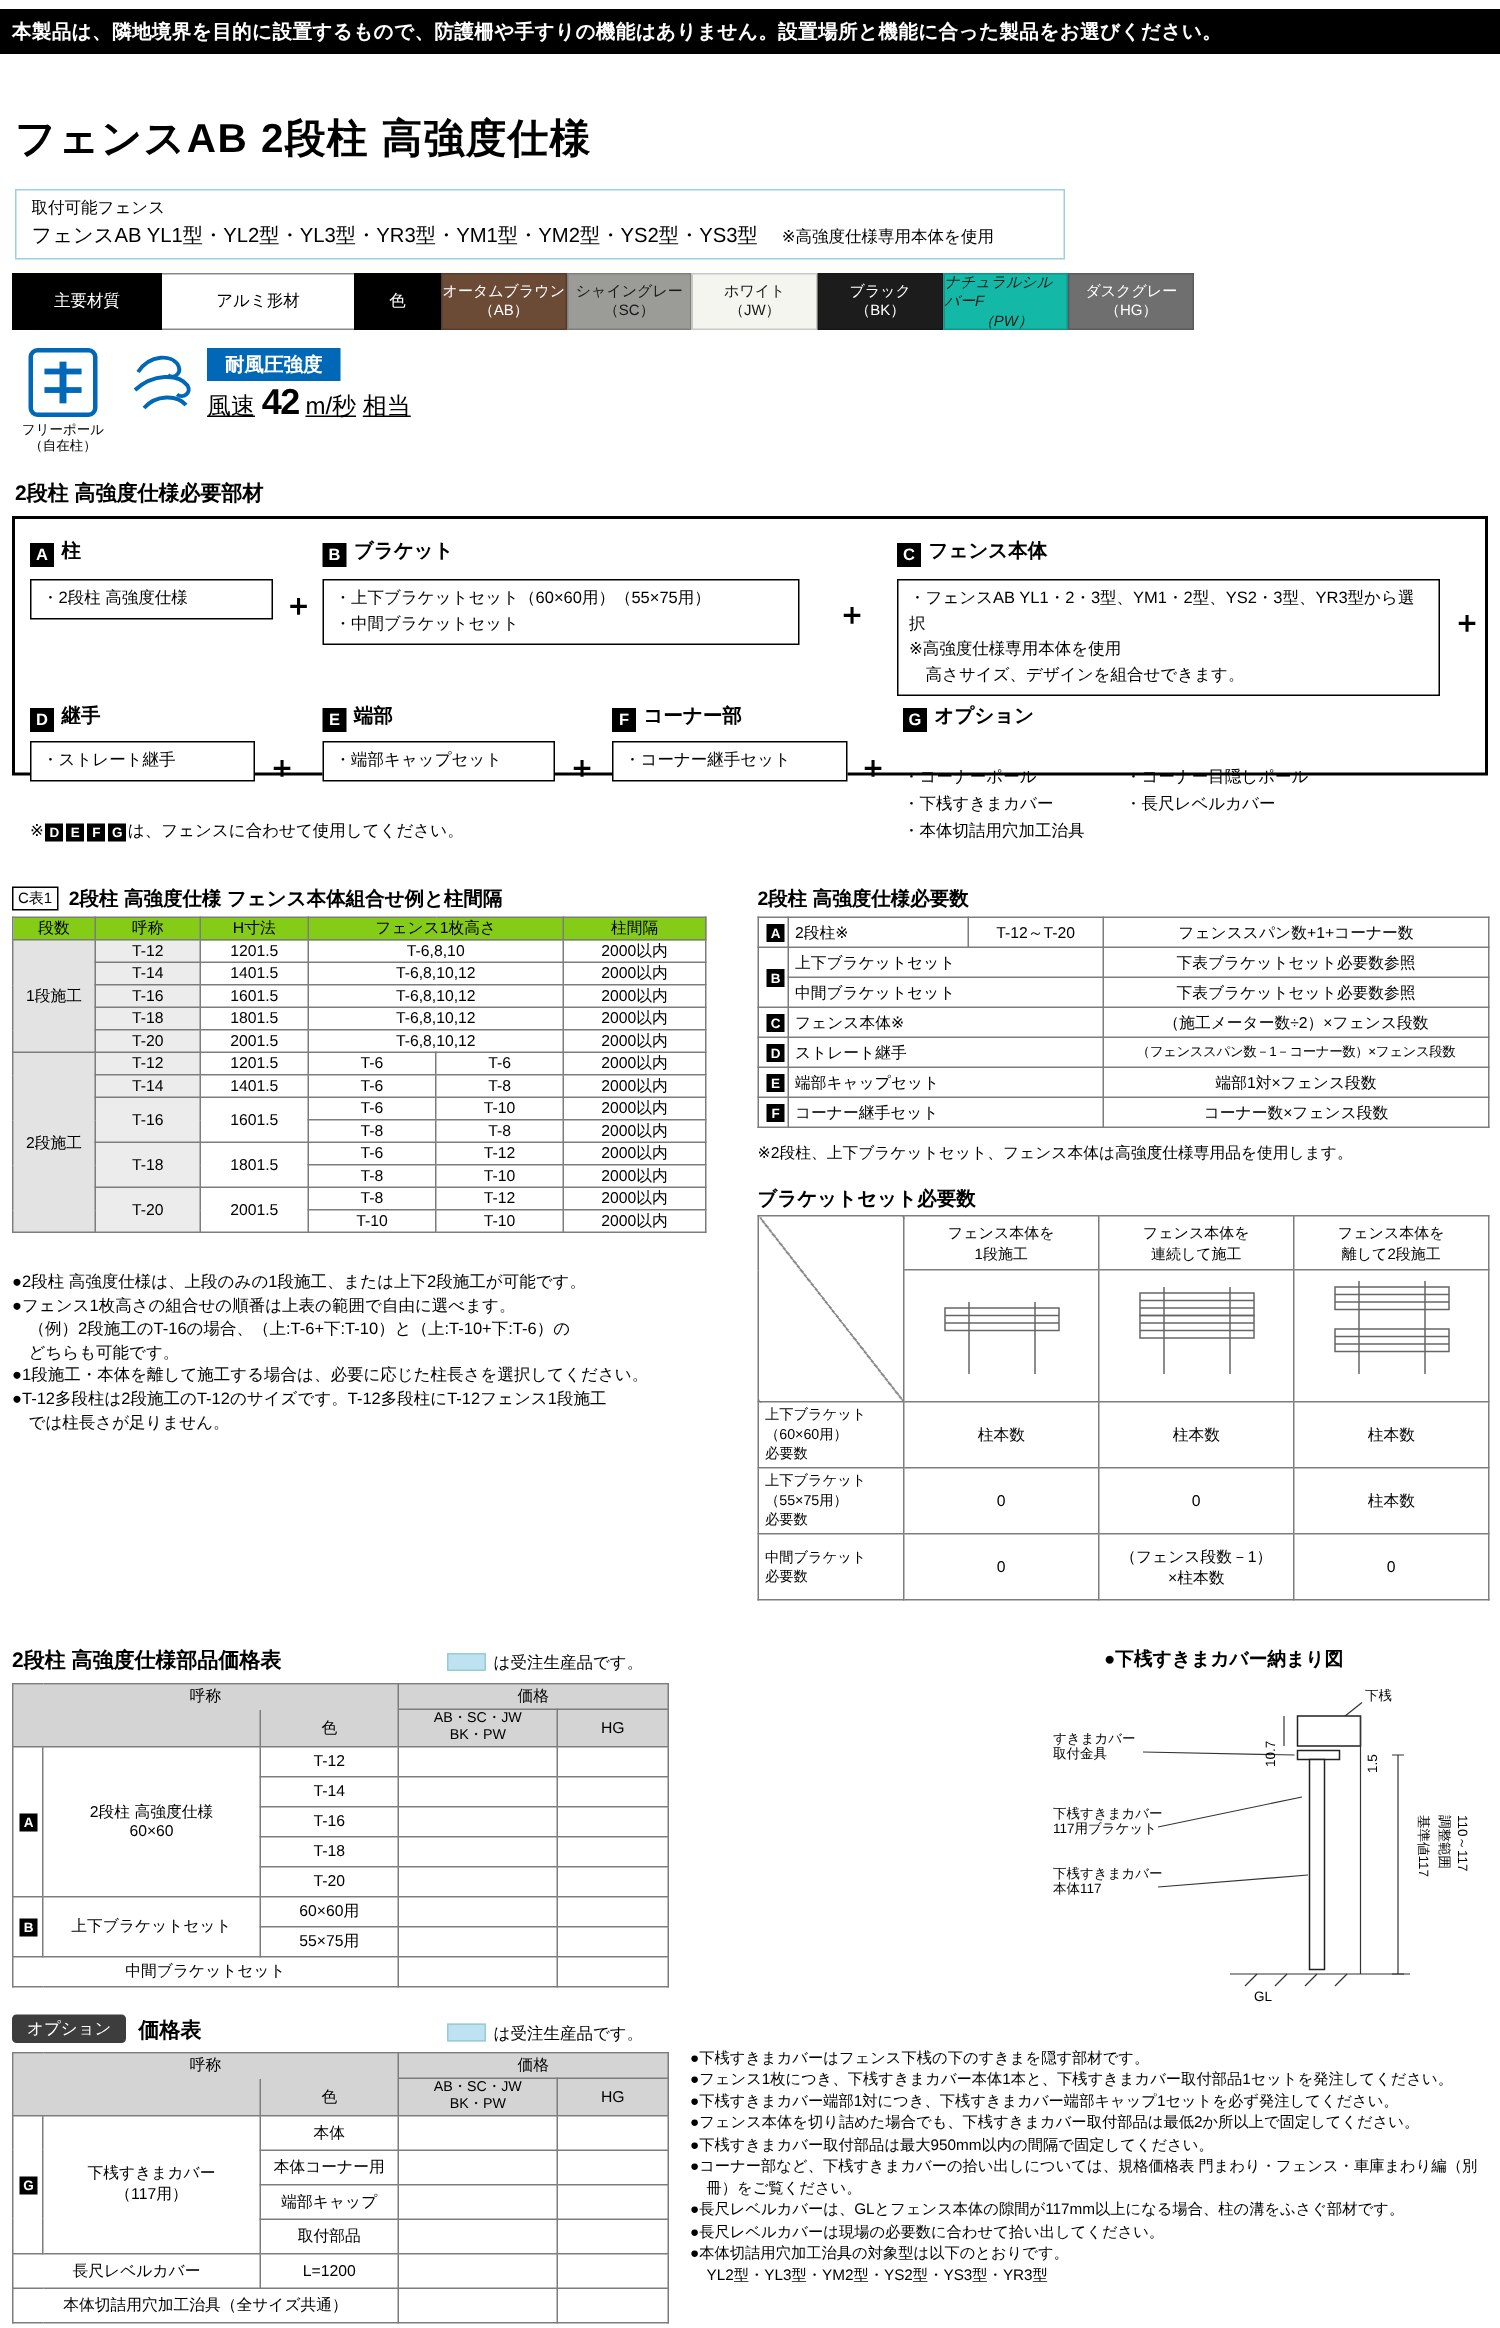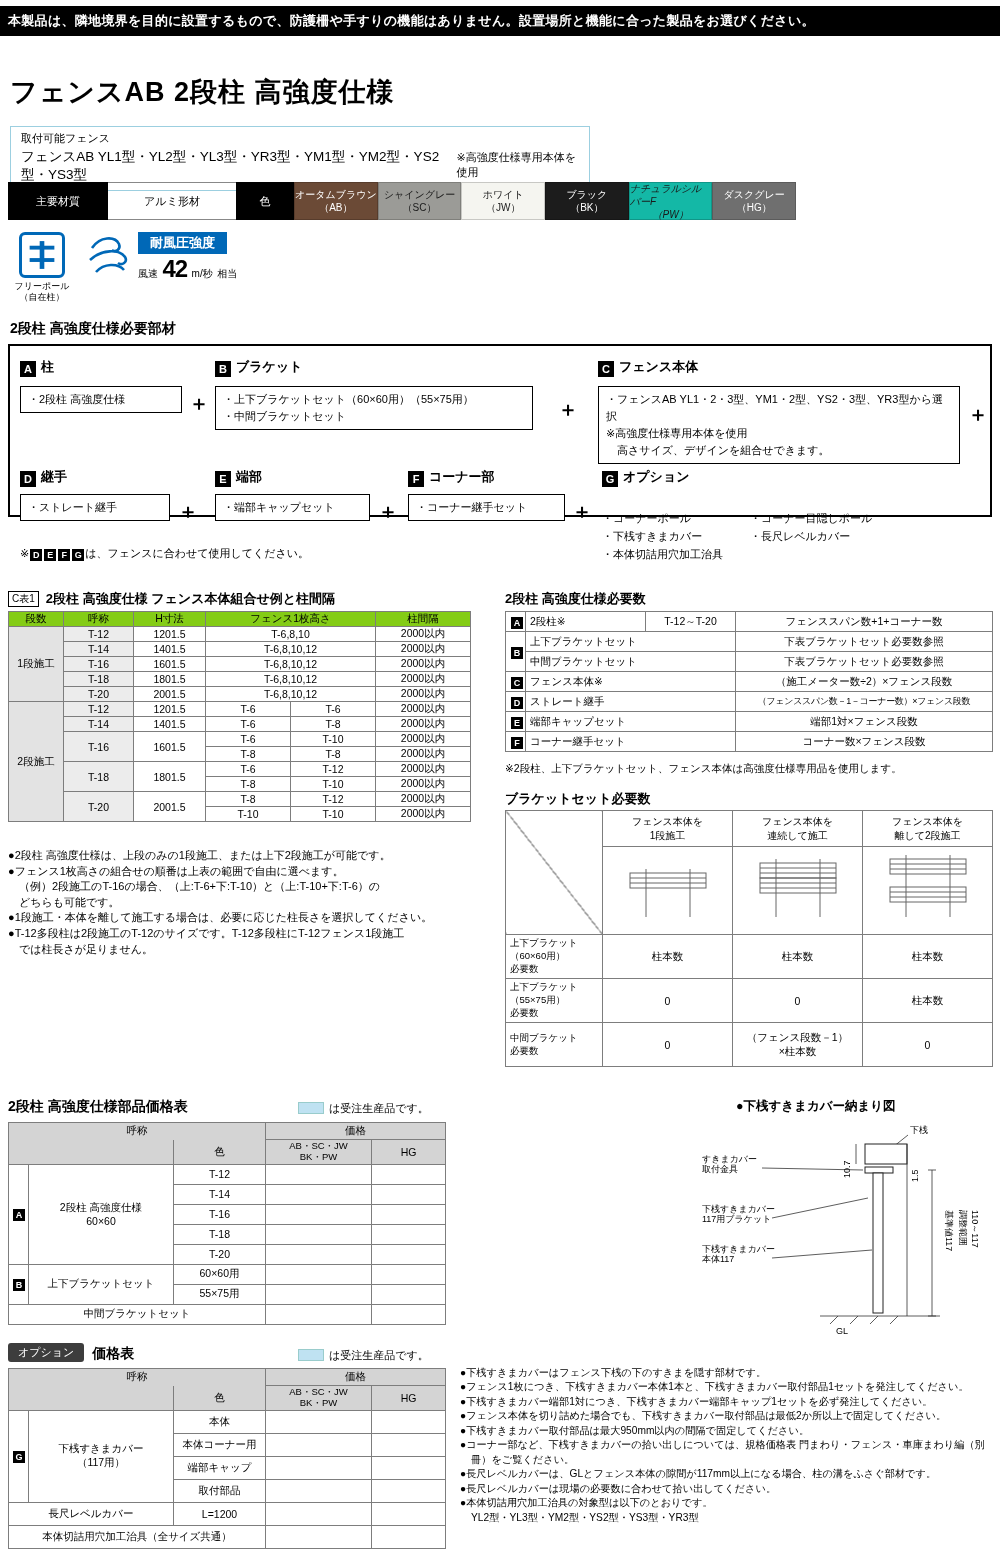--- a/index.html
+++ b/index.html
@@ -2,40 +2,40 @@
 <html><head>
 <meta charset="utf-8">
 <style>
 *{margin:0;padding:0;box-sizing:border-box;}
 html,body{background:#fff;}
 body{position:relative;width:1000px;height:1552px;overflow:hidden;color:#000;
      font-family:"Liberation Sans","DejaVu Sans",sans-serif;}
 .abs{position:absolute;}
 .notice{top:6px;left:0;width:1000px;background:#000;color:#fff;font-size:13px;font-weight:bold;padding:6px 8px;letter-spacing:.3px;}
 .page-title{top:74px;left:10px;font-size:27px;font-weight:bold;letter-spacing:1px;}
-.compat{top:126px;left:10px;width:580px;border:1px solid #9ccfe0;padding:4px 10px 6px;}
+.compat{top:126px;left:10px;width:700px;border:1px solid #9ccfe0;padding:4px 10px 6px;}
 .compat .lbl{font-size:11px;}
 .compat .row{display:flex;align-items:baseline;margin-top:2px;}
 .compat .models{font-size:13.5px;}
 .compat .note{font-size:11px;margin-left:16px;}
 .mat{top:182px;left:8px;width:788px;height:38px;display:flex;}
 .mat .cell{display:flex;flex-direction:column;justify-content:center;align-items:center;font-size:11px;line-height:1.3;}
 .mat .dark{background:#000;color:#fff;}
 .mat .w1{width:100px;}
 .mat .w2{width:128px;border-top:1px solid #888;border-bottom:1px solid #888;}
 .mat .w3{width:58px;}
 .swatch{flex:1;border:1px solid rgba(0,0,0,.18);font-size:10px !important;}
 .fp{top:232px;left:10px;width:64px;text-align:center;}
 .fp-icon{width:46px;height:46px;border:3px solid #0068b7;border-radius:6px;margin:0 auto 3px;display:flex;align-items:center;justify-content:center;}
 .fp-lbl{font-size:9px;line-height:1.25;}
 .wind{top:232px;left:88px;display:flex;align-items:flex-start;}
 .wind-body{margin-left:6px;}
 .wind-title{color:#fff;font-size:13px;font-weight:bold;padding:2px 12px;display:inline-block;}
 .wind-val{margin-top:1px;}
-.wind-val .sm{font-size:10px;}
+.wind-val .sm{font-size:16px;text-decoration:underline;}
 .wind-val .big{font-size:24px;font-weight:bold;letter-spacing:-1px;}
 .sect-title{font-size:14px;font-weight:bold;}
 .pbox{top:344px;left:8px;width:984px;height:173px;border:2px solid #000;}
 .ph{position:absolute;font-size:13px;font-weight:bold;white-space:nowrap;}
 .bdg{display:inline-block;width:16px;height:16px;line-height:16px;background:#000;color:#fff;font-weight:bold;font-size:11px;text-align:center;vertical-align:-2px;margin-right:5px;}
 .bdg.sm{width:12px;height:12px;line-height:12px;font-size:9px;vertical-align:-1px;margin:0 1px;}
 .pi{position:absolute;border:1px solid #000;font-size:11px;line-height:1.55;padding:4px 7px;background:#fff;}
 .plus{position:absolute;font-size:20px;font-weight:bold;}
 .gcols{position:absolute;display:flex;font-size:11px;line-height:1.62;}
 .gcol1{width:148px;}

